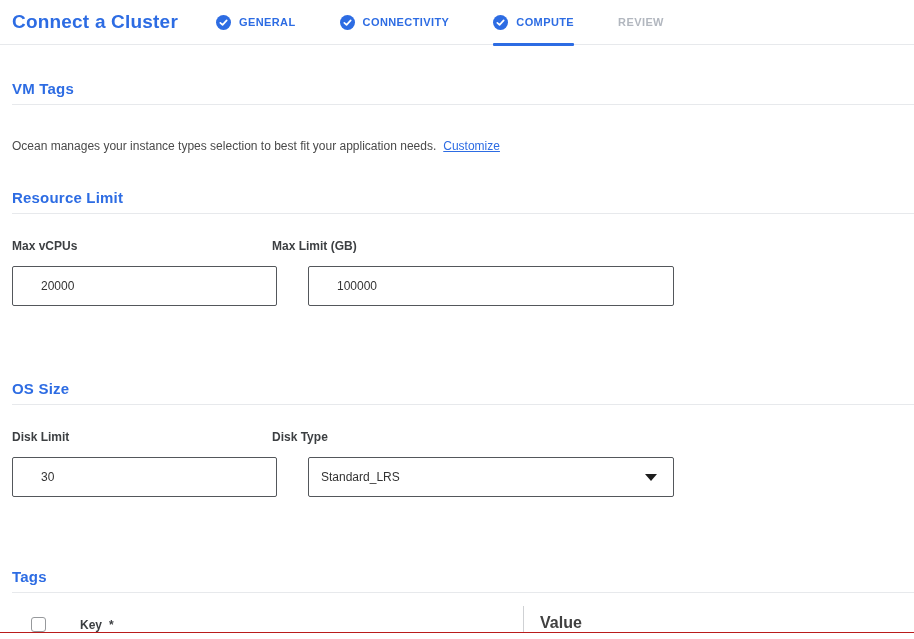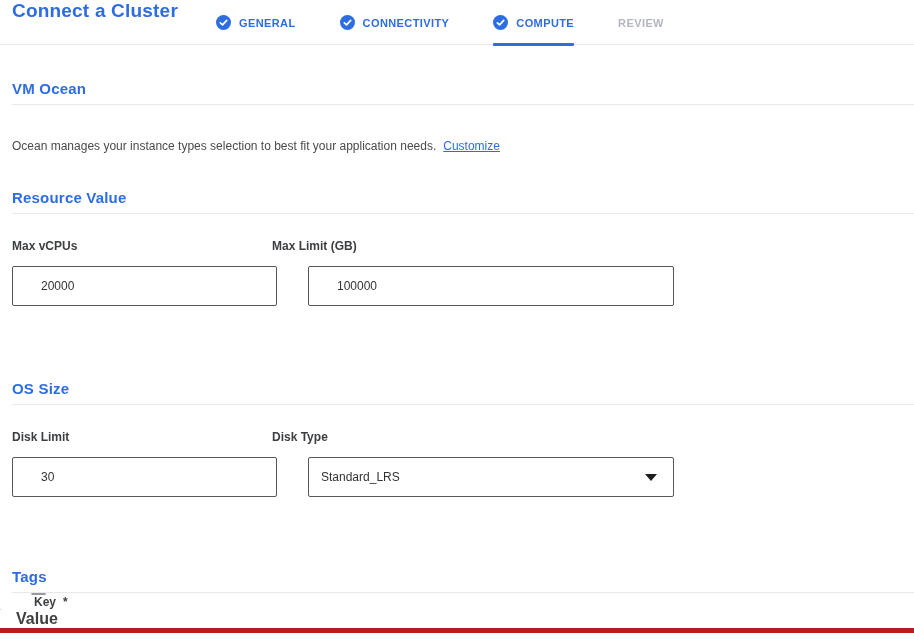--- a/index.html
+++ b/index.html
@@ -9,20 +9,21 @@
     font-family: "Liberation Sans", sans-serif;
     color: #333333;
     overflow: hidden;
     position: relative;
   }
 
   
   .header {
     height: 45px;
     display: flex;
+    align-items: center;
     border-bottom: 1px solid #e7e9ec;
     padding-left: 12px;
   }
   .page-title {
     font-size: 19px;
     font-weight: 700;
     color: #2d6ce3;
     letter-spacing: 0.2px;
   }
   .tabs {
@@ -126,24 +127,23 @@
   .caret-down {
     width: 0; height: 0;
     border-left: 6px solid transparent;
     border-right: 6px solid transparent;
     border-top: 7px solid #1d1d1d;
   }
 
   
   .table-header-row {
     display: flex;
-    align-items: flex-start;
+    align-items: flex-end;
     height: 40px;
-    border-bottom: 5px solid #b91c1c;
-    flex-direction: column;
+    border-bottom: 1px solid #b91c1c;
   }
   .row-checkbox {
     appearance: none;
     -webkit-appearance: none;
     width: 15px; height: 15px;
     border: 1px solid #97999c;
     border-radius: 3px;
     background: #fff;
     margin-left: 31px;
     cursor: pointer;
@@ -208,29 +208,29 @@
       <span>COMPUTE</span>
     </div>
 
     <div class="tab disabled">
       <span>REVIEW</span>
     </div>
   </div>
 </div>
 
 <div class="section-head vm-head">
-  <div class="section-title">VM Ocean</div>
+  <div class="section-title">VM Tags</div>
 </div>
 
 <div class="vm-desc">
   <span>Ocean manages your instance types selection to best fit your application needs.</span><a class="link">Customize</a>
 </div>
 
 <div class="section-head rl-head">
-  <div class="section-title">Resource Value</div>
+  <div class="section-title">Resource Limit</div>
 </div>
 
 <div class="label-row">
   <div class="label-col1">
     <span class="field-label">Max vCPUs</span>
   </div>
   <div>
     <span class="field-label">Max Limit (GB)</span>
   </div>
 </div>

